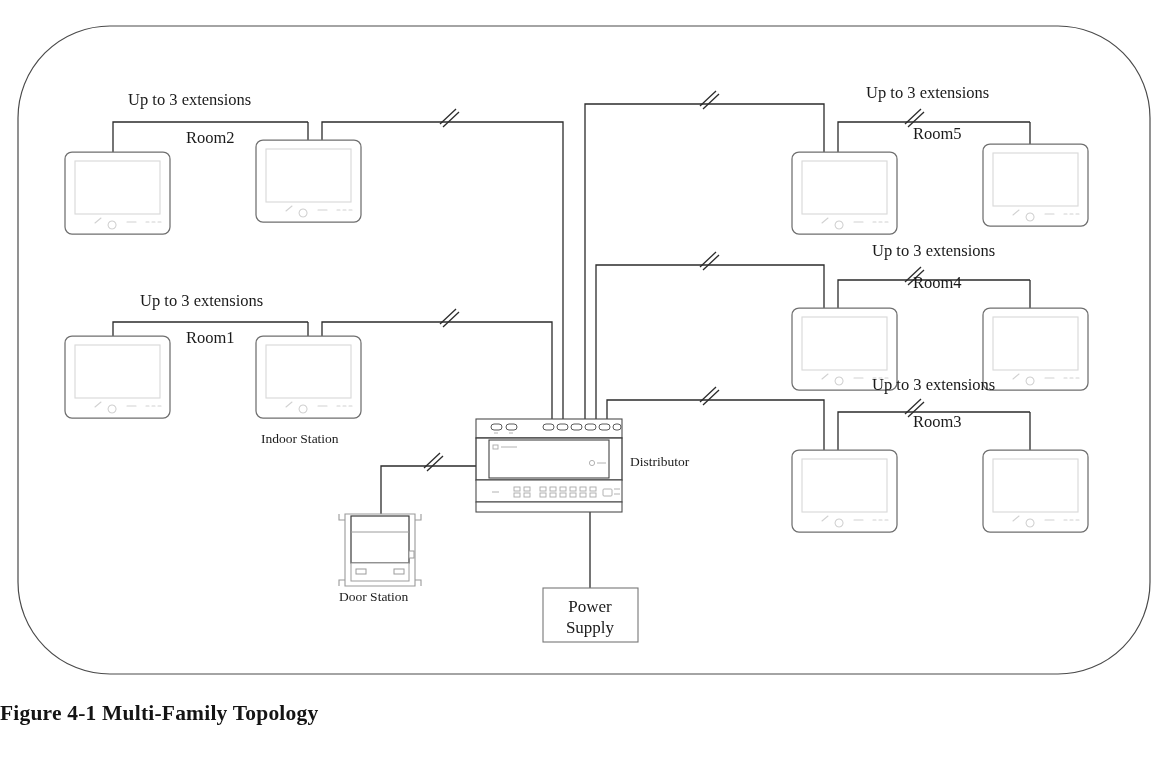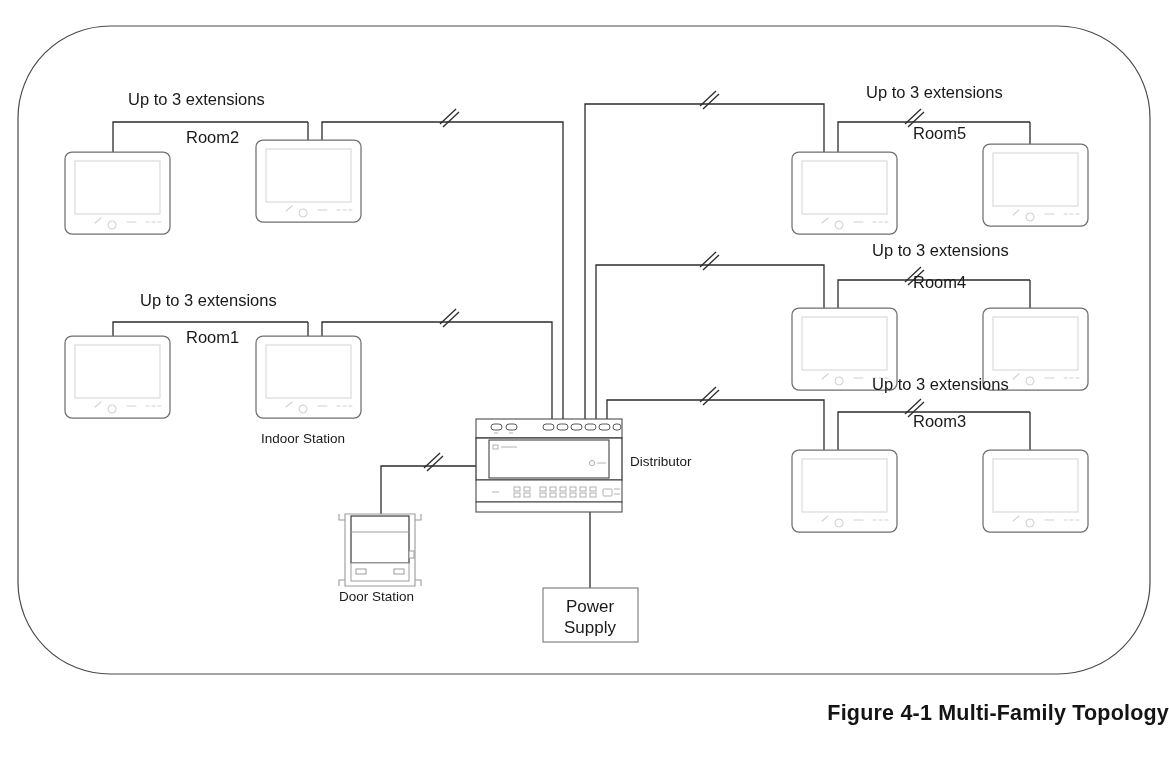--- a/index.html
+++ b/index.html
@@ -1,17 +1,17 @@
 <!DOCTYPE html>
 <html><head>
 <meta charset="utf-8">
 <style>
   html,body{margin:0;padding:0;background:#ffffff;}
   body{width:1169px;height:758px;font-family:"Liberation Sans",sans-serif;overflow:hidden;}
-  #stage{position:relative;width:1169px;height:758px;}
+  #stage{position:relative;width:1169px;height:758px;font-family:Liberation Serif, serif;}
   svg#diagram{position:absolute;left:0;top:0;width:1169px;height:758px;display:block;}
   .wire{fill:none;stroke:#2b2b2b;stroke-width:1.3;}
   .slash{fill:none;stroke:#2b2b2b;stroke-width:1.3;}
   .frame{fill:none;stroke:#4a4a4a;stroke-width:1.2;}
   .mon-body{fill:#ffffff;stroke:#6f6f6f;stroke-width:1.25;}
   .mon-screen{fill:#ffffff;stroke:#d8d8d8;stroke-width:1.1;}
   .mon-ico{fill:none;stroke:#d2d2d2;stroke-width:1.1;stroke-linecap:round;}
   .dist-shell{fill:#ffffff;stroke:#3d3d3d;stroke-width:1.3;}
   .dist-bar{fill:#ffffff;stroke:#4d4d4d;stroke-width:1.1;}
   .dist-port{fill:#ffffff;stroke:#5a5a5a;stroke-width:1;}
@@ -19,21 +19,21 @@
   .dist-tiny{fill:none;stroke:#a9a9a9;stroke-width:.9;}
   .ds-out{fill:none;stroke:#9a9a9a;stroke-width:1.1;}
   .ds-in{fill:#ffffff;stroke:#3a3a3a;stroke-width:1.2;}
   .ds-mid{fill:#ffffff;stroke:#9c9c9c;stroke-width:1;}
   .ps-box{fill:#ffffff;stroke:#777;stroke-width:1.1;}
   text{fill:#1a1a1a;}
   .t-ext{font-size:16.5px;}
   .t-room{font-size:16.5px;}
   .t-dev{font-size:13.5px;}
   .t-ps{font-size:17px;}
-  .caption{position:absolute;left:0;width:1169px;top:701px;text-align:right;
+  .caption{position:absolute;left:0;width:1169px;top:701px;text-align:left;
     font-size:21.5px;font-weight:bold;color:#141414;letter-spacing:.2px;}
 </style>
 </head>
 <body>
 
 <div id="stage">
 
   <svg id="diagram" viewBox="0 0 1169 758">
     <defs>
 

